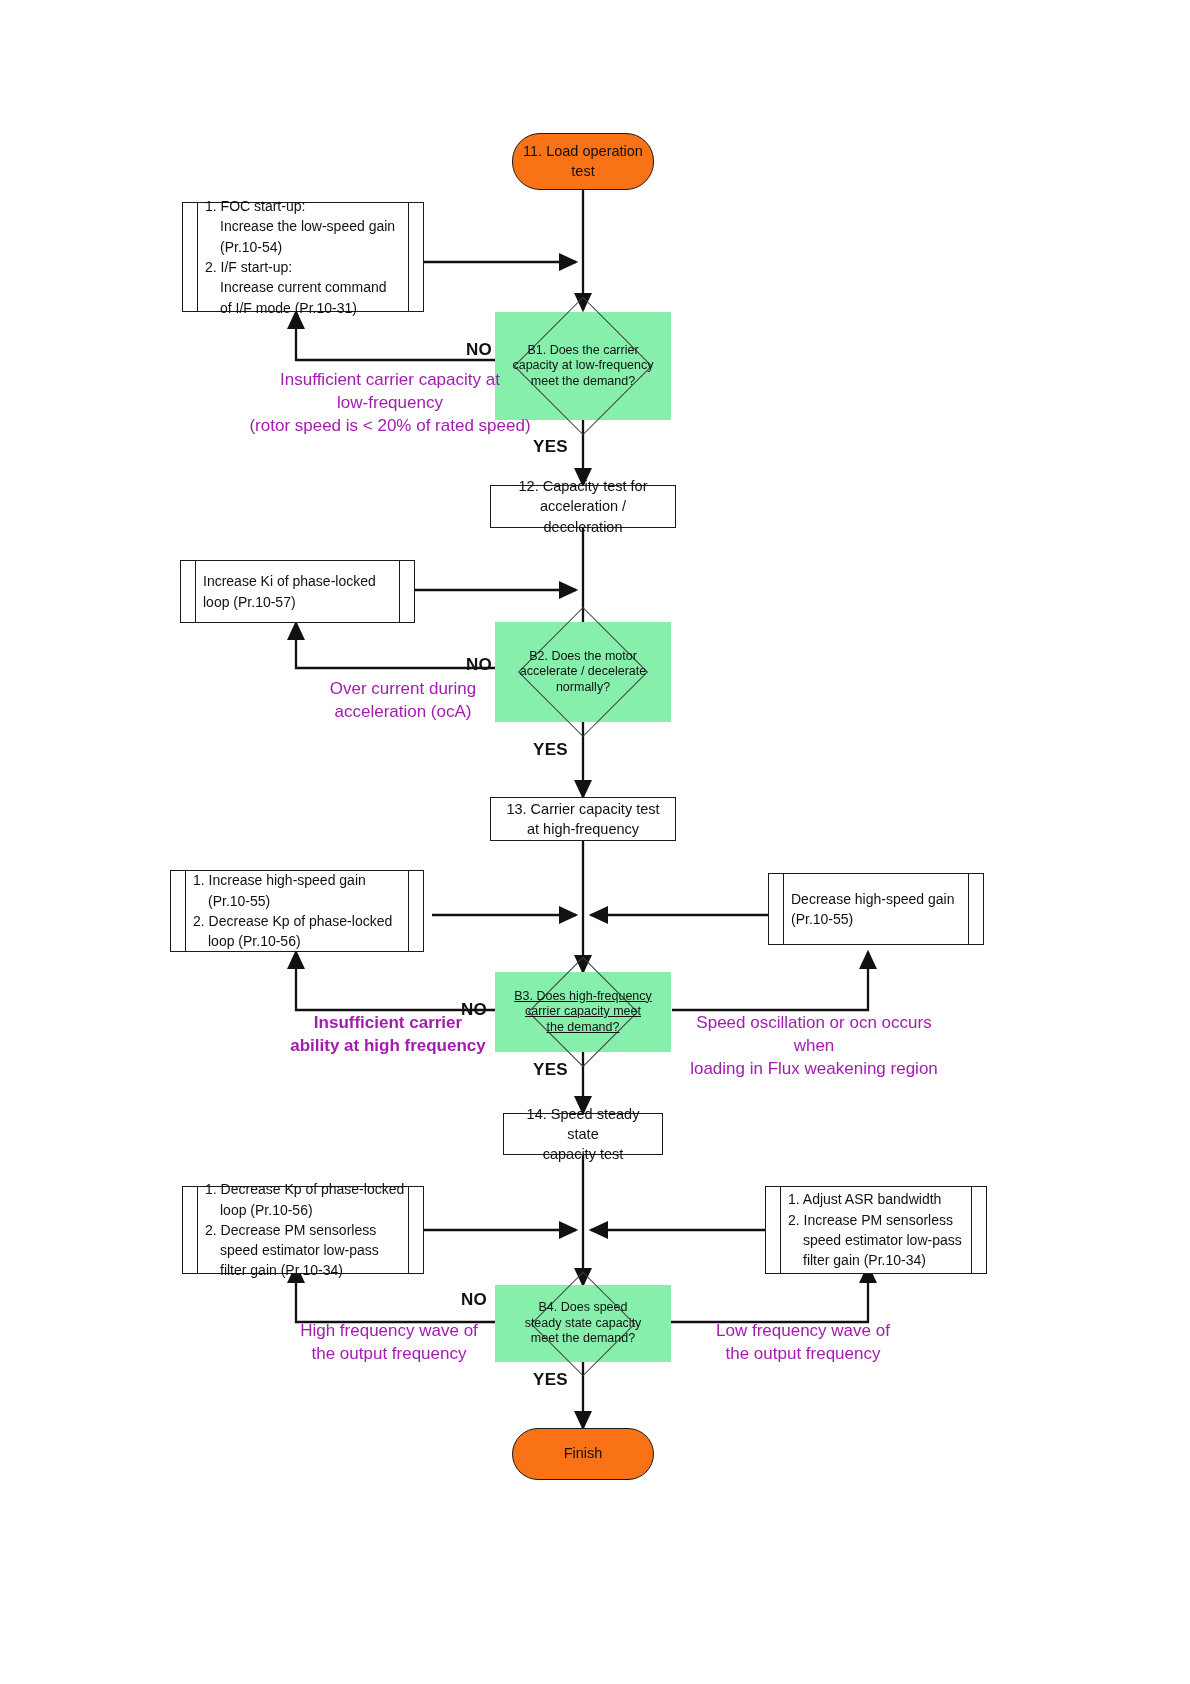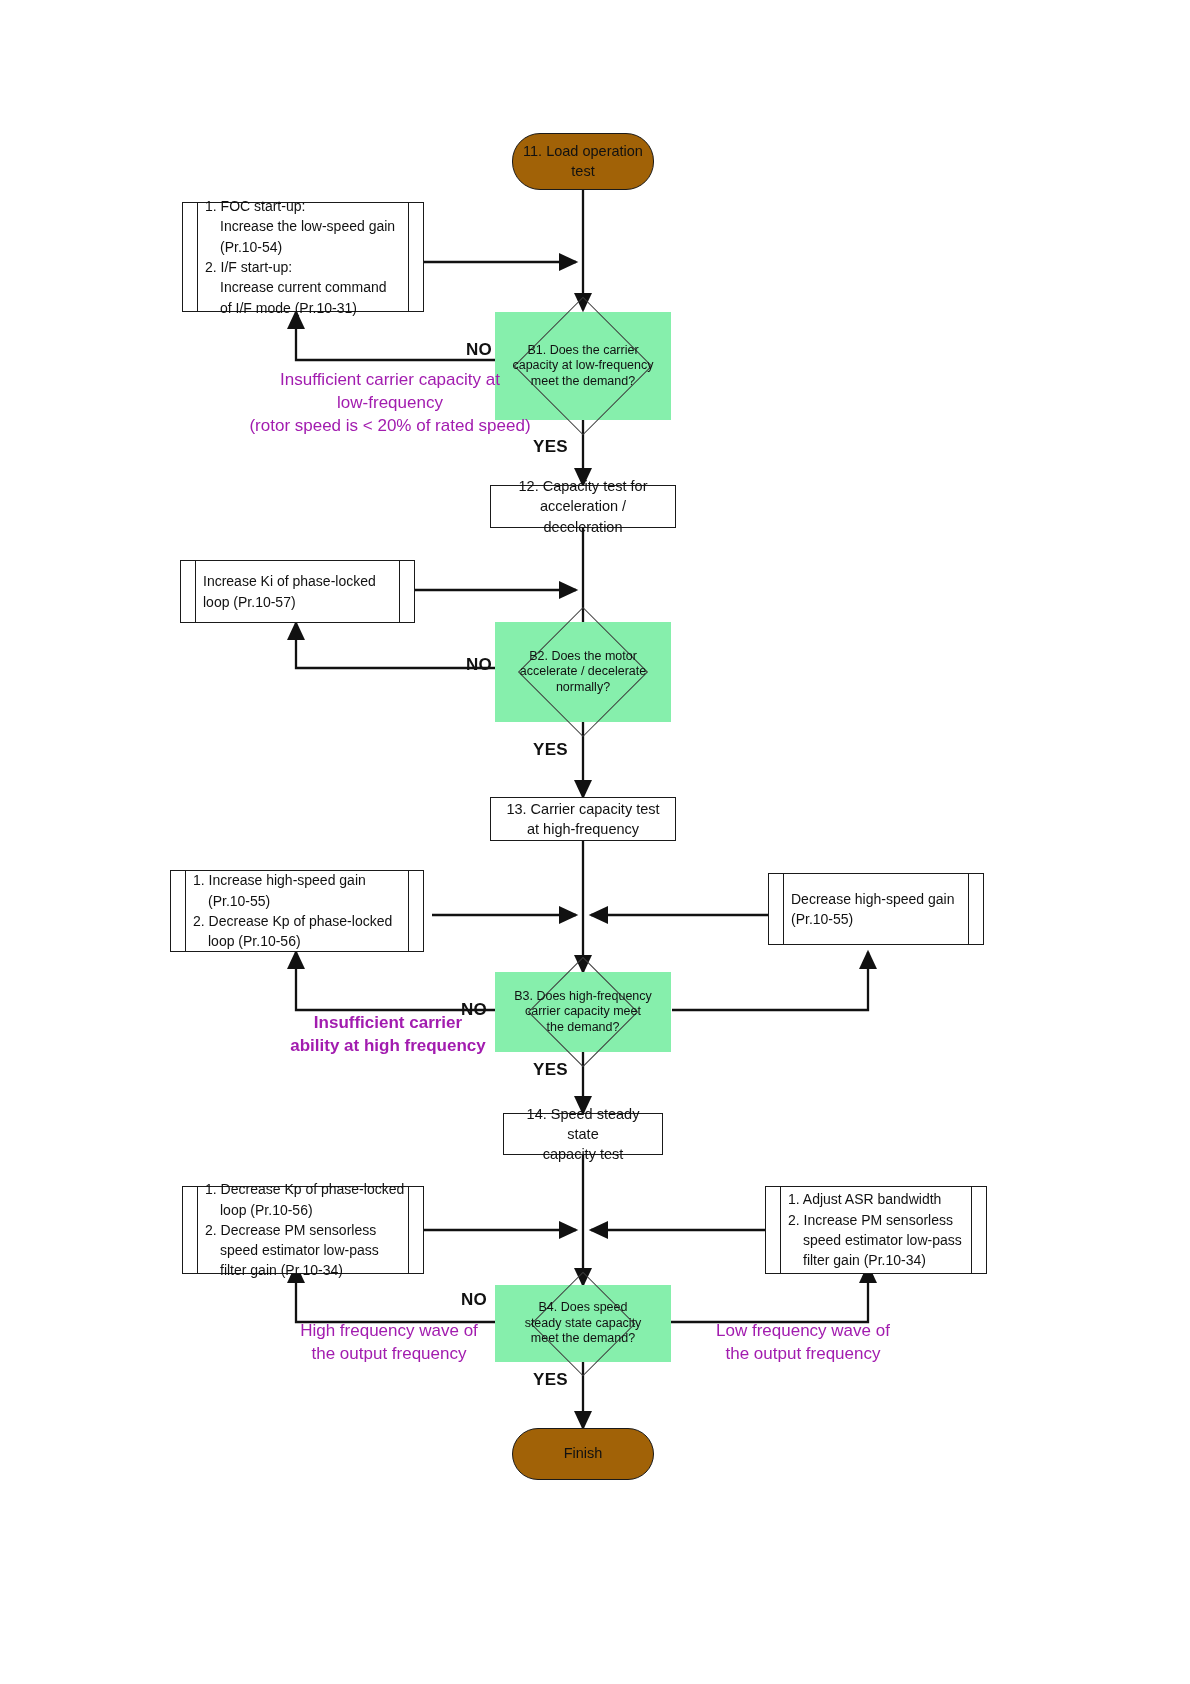--- a/index.html
+++ b/index.html
@@ -8,21 +8,21 @@
     font-family:"Liberation Sans","DejaVu Sans",sans-serif;
     color:#111;overflow:hidden;
   }
   #canvas{position:absolute;inset:0;}
   svg.wires{position:absolute;left:0;top:0;width:1190px;height:1684px;pointer-events:none;}
 
   
   .node{position:absolute;box-sizing:border-box;}
 
   .terminator{
-    border:1.6px solid #1a1a1a;border-radius:28px;background:#a16207;
+    border:1.6px solid #1a1a1a;border-radius:28px;background:#f97316;
     display:flex;align-items:center;justify-content:center;text-align:center;
     font-size:14.5px;line-height:1.35;padding:4px 10px;
   }
 
   
   .process{
     border:1.4px solid #1a1a1a;background:#fff;
     display:flex;align-items:center;justify-content:center;text-align:center;
     font-size:14.5px;line-height:1.4;padding:4px 8px;
   }
@@ -168,20 +168,22 @@
   </div>
 
   <div class="decision" style="left:495px;top:622px;width:176px;height:100px;">
     <div class="dia" style="width:90px;height:90px;"></div>
     <div class="dtext" style="white-space:pre-line;">B2. Does the motor
 accelerate / decelerate
 normally?</div>
   </div>
   <div class="branch" style="left:466px;top:655px;">NO</div>
   <div class="branch" style="left:533px;top:740px;">YES</div>
+  <div class="label c" style="left:293px;top:678px;width:220px;white-space:pre-line;">Over current during
+acceleration (ocA)</div>
 
   <div class="node process" style="left:490px;top:797px;width:186px;height:44px;">
     <span style="white-space:pre-line;">13. Carrier capacity test
 at high-frequency</span>
   </div>
 
   <div class="pprocess" style="left:170px;top:870px;width:254px;height:82px;">
     <div class="txt">
       <ul class="ol">
         <li>
@@ -198,28 +200,30 @@
     </div>
   </div>
 
   <div class="pprocess" style="left:768px;top:873px;width:216px;height:72px;">
     <div class="txt" style="white-space:pre-line;">Decrease high-speed gain
 (Pr.10-55)</div>
   </div>
 
   <div class="decision" style="left:495px;top:972px;width:176px;height:80px;">
     <div class="dia" style="width:76px;height:76px;"></div>
-    <div class="dtext" style="white-space:pre-line;">B3. Does high-frequency
+    <div class="dtext" style="white-space:pre-line;text-decoration:underline;">B3. Does high-frequency
 carrier capacity meet
 the demand?</div>
   </div>
   <div class="branch" style="left:461px;top:1000px;">NO</div>
   <div class="branch" style="left:533px;top:1060px;">YES</div>
   <div class="label c" style="left:278px;top:1012px;width:220px;white-space:pre-line;font-weight:bold;">Insufficient carrier
 ability at high frequency</div>
+  <div class="label c" style="left:680px;top:1012px;width:268px;white-space:pre-line;">Speed oscillation or ocn occurs when
+loading in Flux weakening region</div>
 
   <div class="node process" style="left:503px;top:1113px;width:160px;height:42px;">
     <span style="white-space:pre-line;">14. Speed steady state
 capacity  test</span>
   </div>
 
   <div class="pprocess" style="left:182px;top:1186px;width:242px;height:88px;">
     <div class="txt">
       <ul class="ol">
         <li>

